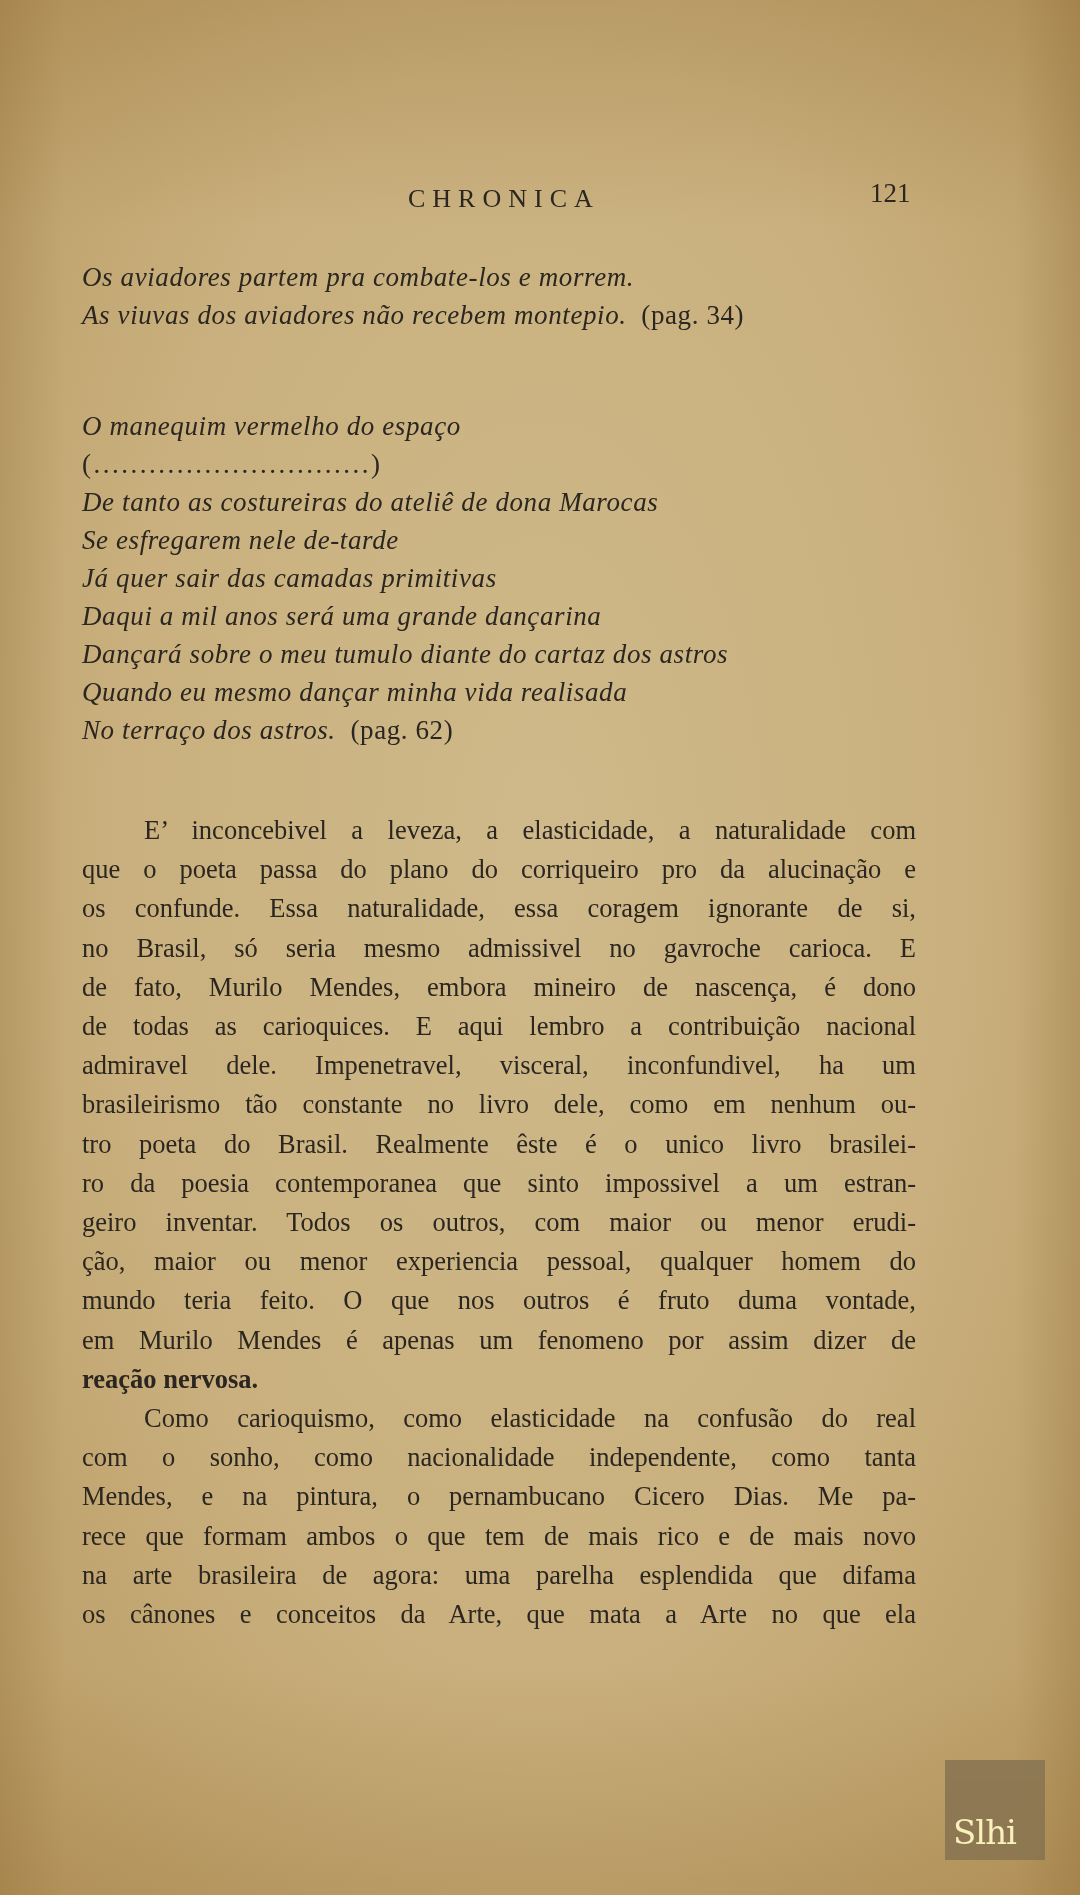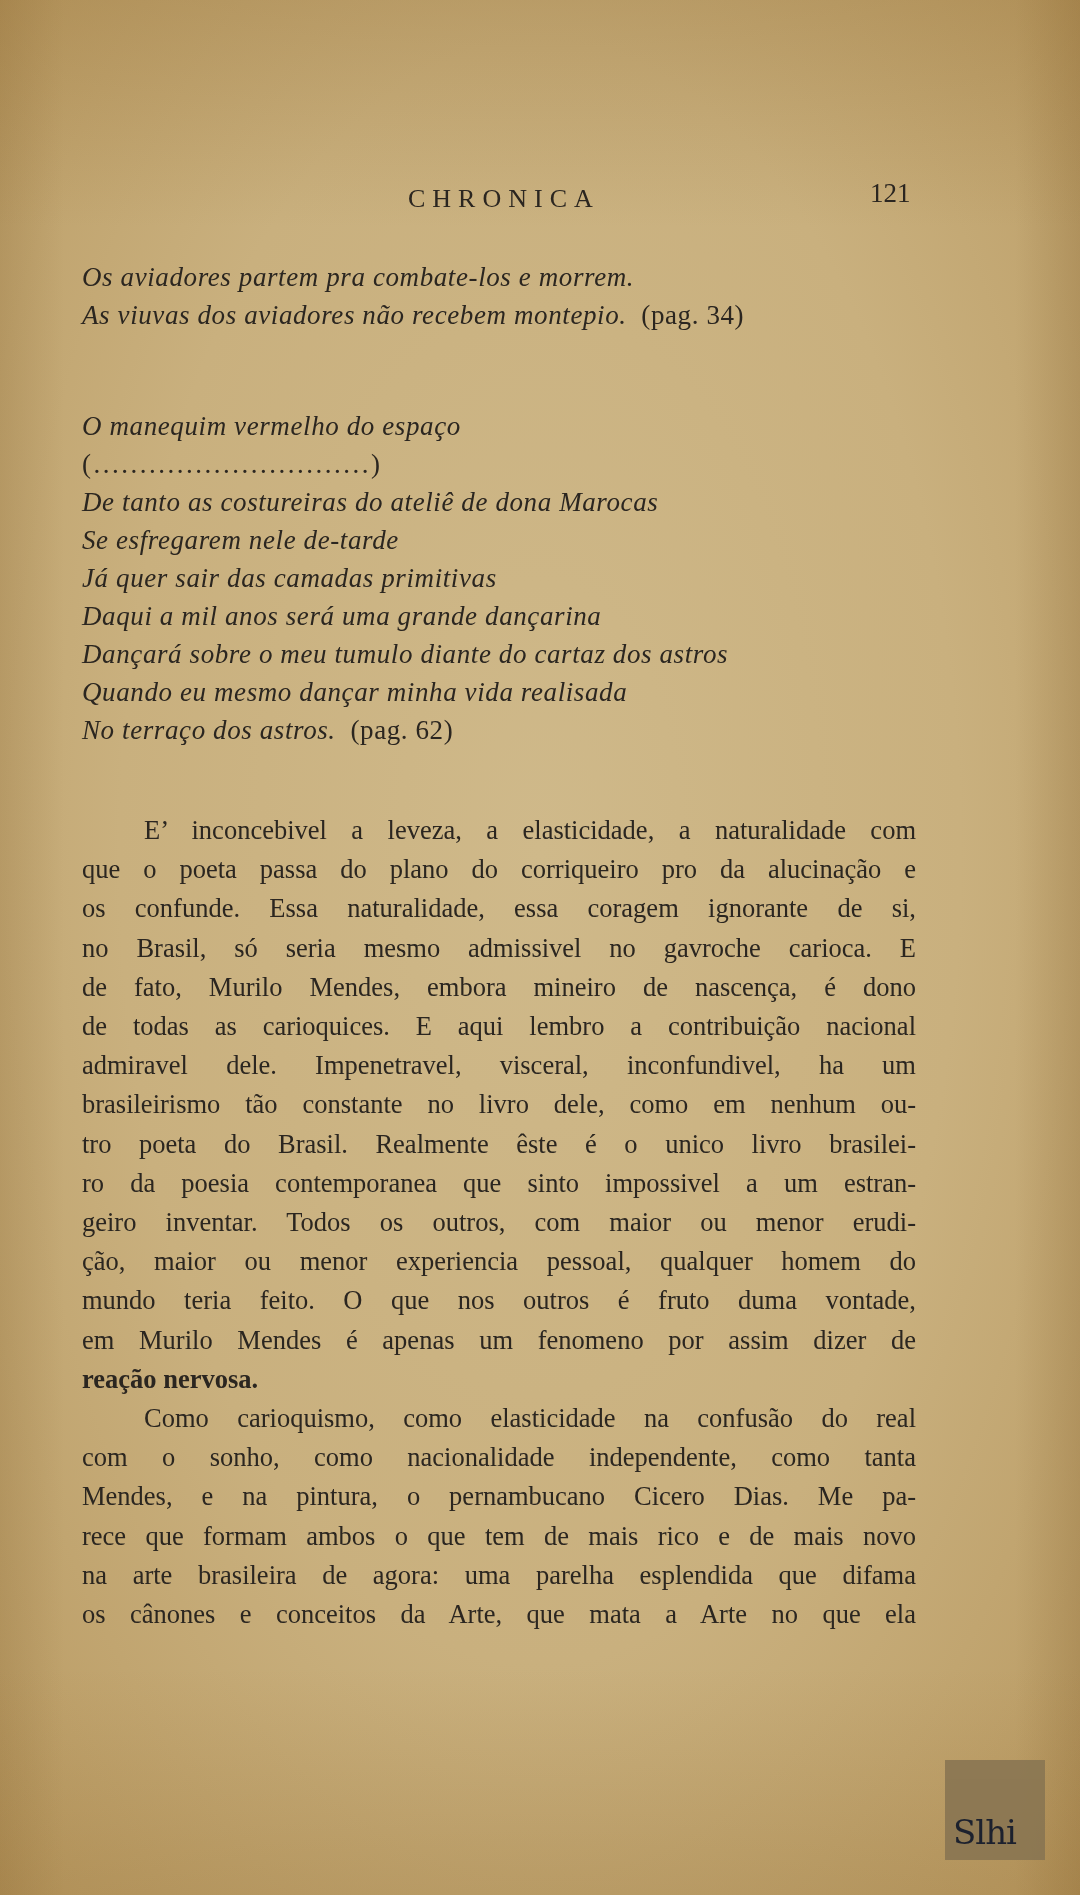--- a/index.html
+++ b/index.html
@@ -35,21 +35,21 @@
   .prose p { margin: 0; text-align: justify; text-align-last: auto; }
   .prose .line { display: block; text-align: justify; text-align-last: justify; white-space: normal; }
   .prose .line.last { text-align-last: left; font-weight: bold; }
 
   .logo {
     position: absolute; left: 945px; top: 1760px; width: 100px; height: 100px;
     background: #8a7652; opacity: 0.92;
   }
   .logo span {
     position: absolute; left: 8px; bottom: 8px;
-    font-family: "DejaVu Serif", serif; font-size: 34px; color: #0f172a; letter-spacing: -1px;
+    font-family: "DejaVu Serif", serif; font-size: 34px; color: #fef9c3; letter-spacing: -1px;
   }
 </style>
 </head>
 <body>
 
 <div class="page-shade"></div>
 
 <div class="header">
   <span class="running-title">CHRONICA</span>
   <span class="page-number">121</span>

